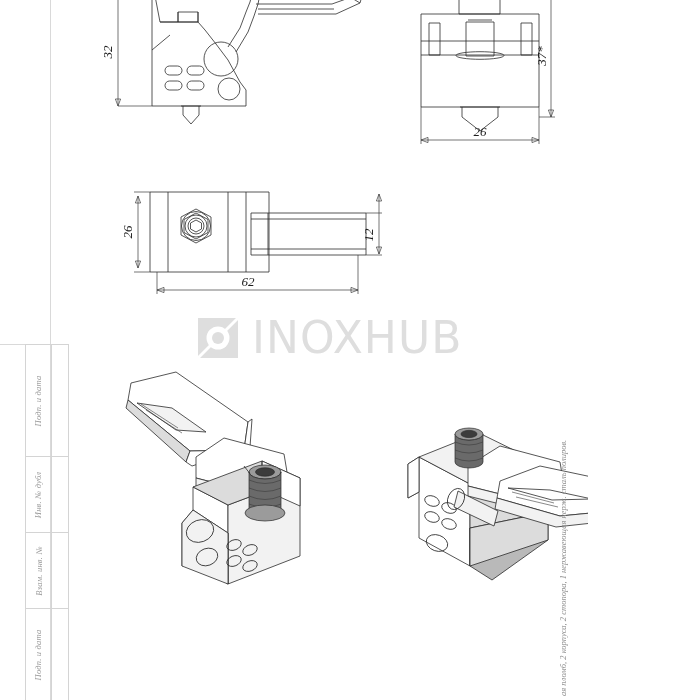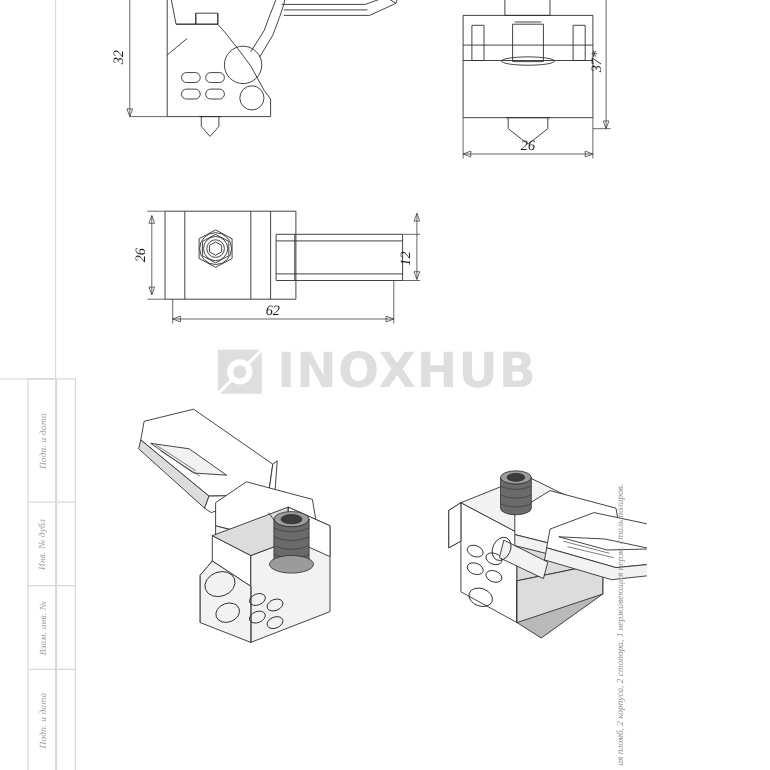--- a/index.html
+++ b/index.html
@@ -99,21 +99,21 @@
     left: 196px;
     top: 316px;
     display: flex;
     align-items: center;
     gap: 12px;
     opacity: 1;
     pointer-events: none;
   }
   .watermark .wm-text {
     font-family: "DejaVu Sans", sans-serif;
-    font-weight: bold;
+    font-weight: normal;
     font-size: 44px;
     letter-spacing: 1px;
     color: #dedede;
     line-height: 1;
   }
   .wm-logo { width: 44px; height: 44px; display:block; }
 
   
   svg.dwg {
     position: absolute;

